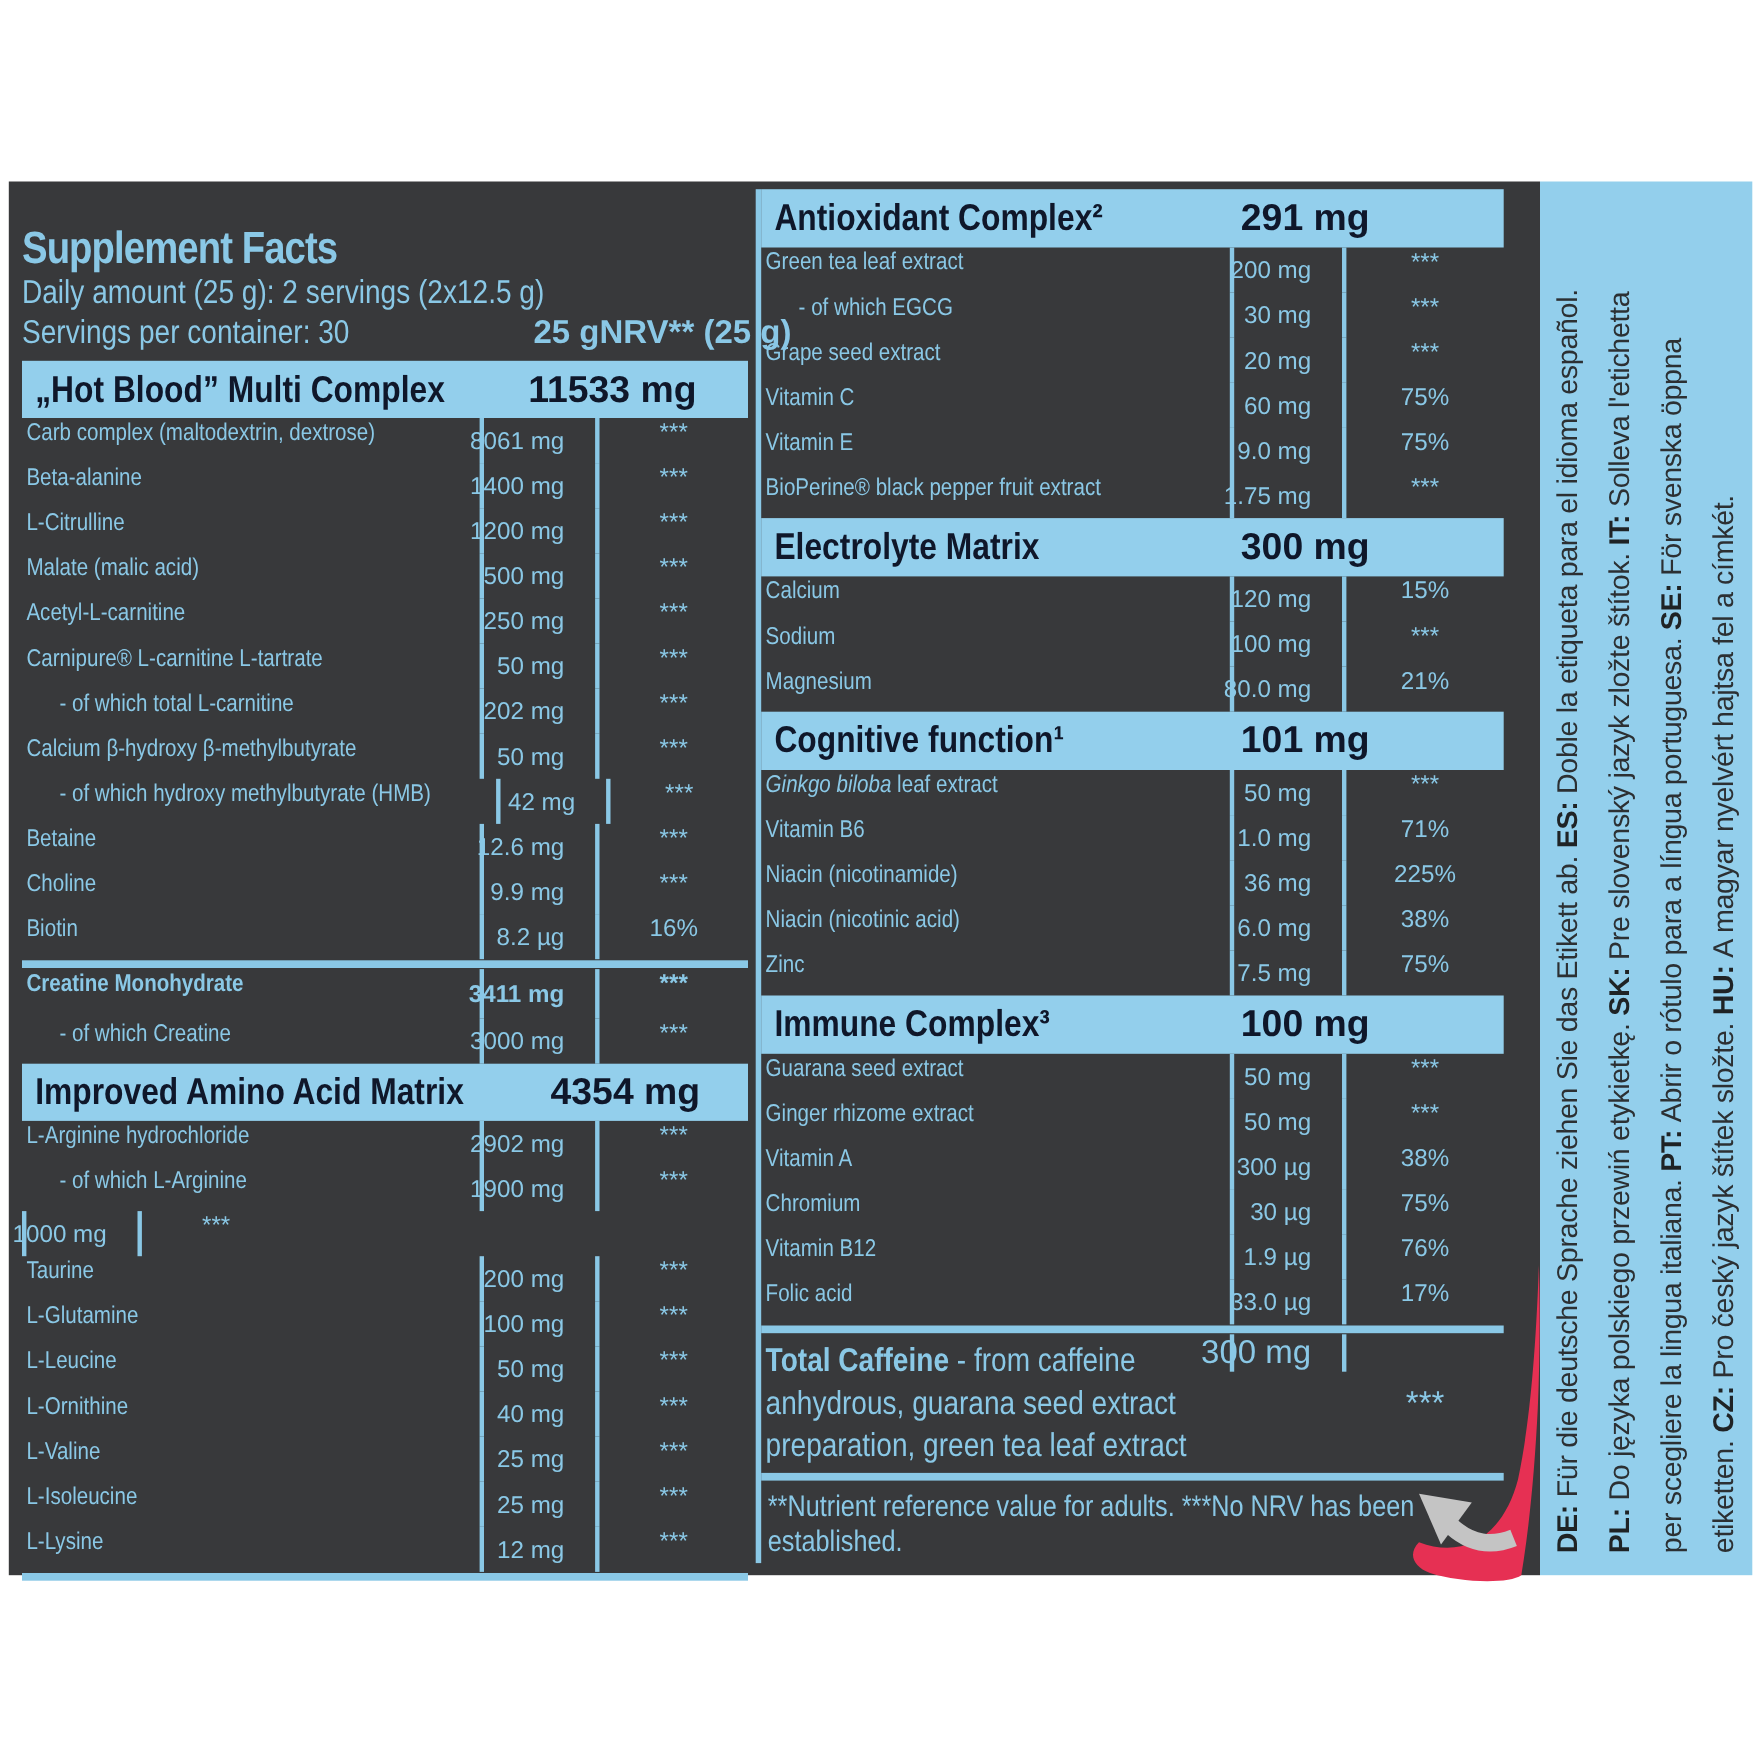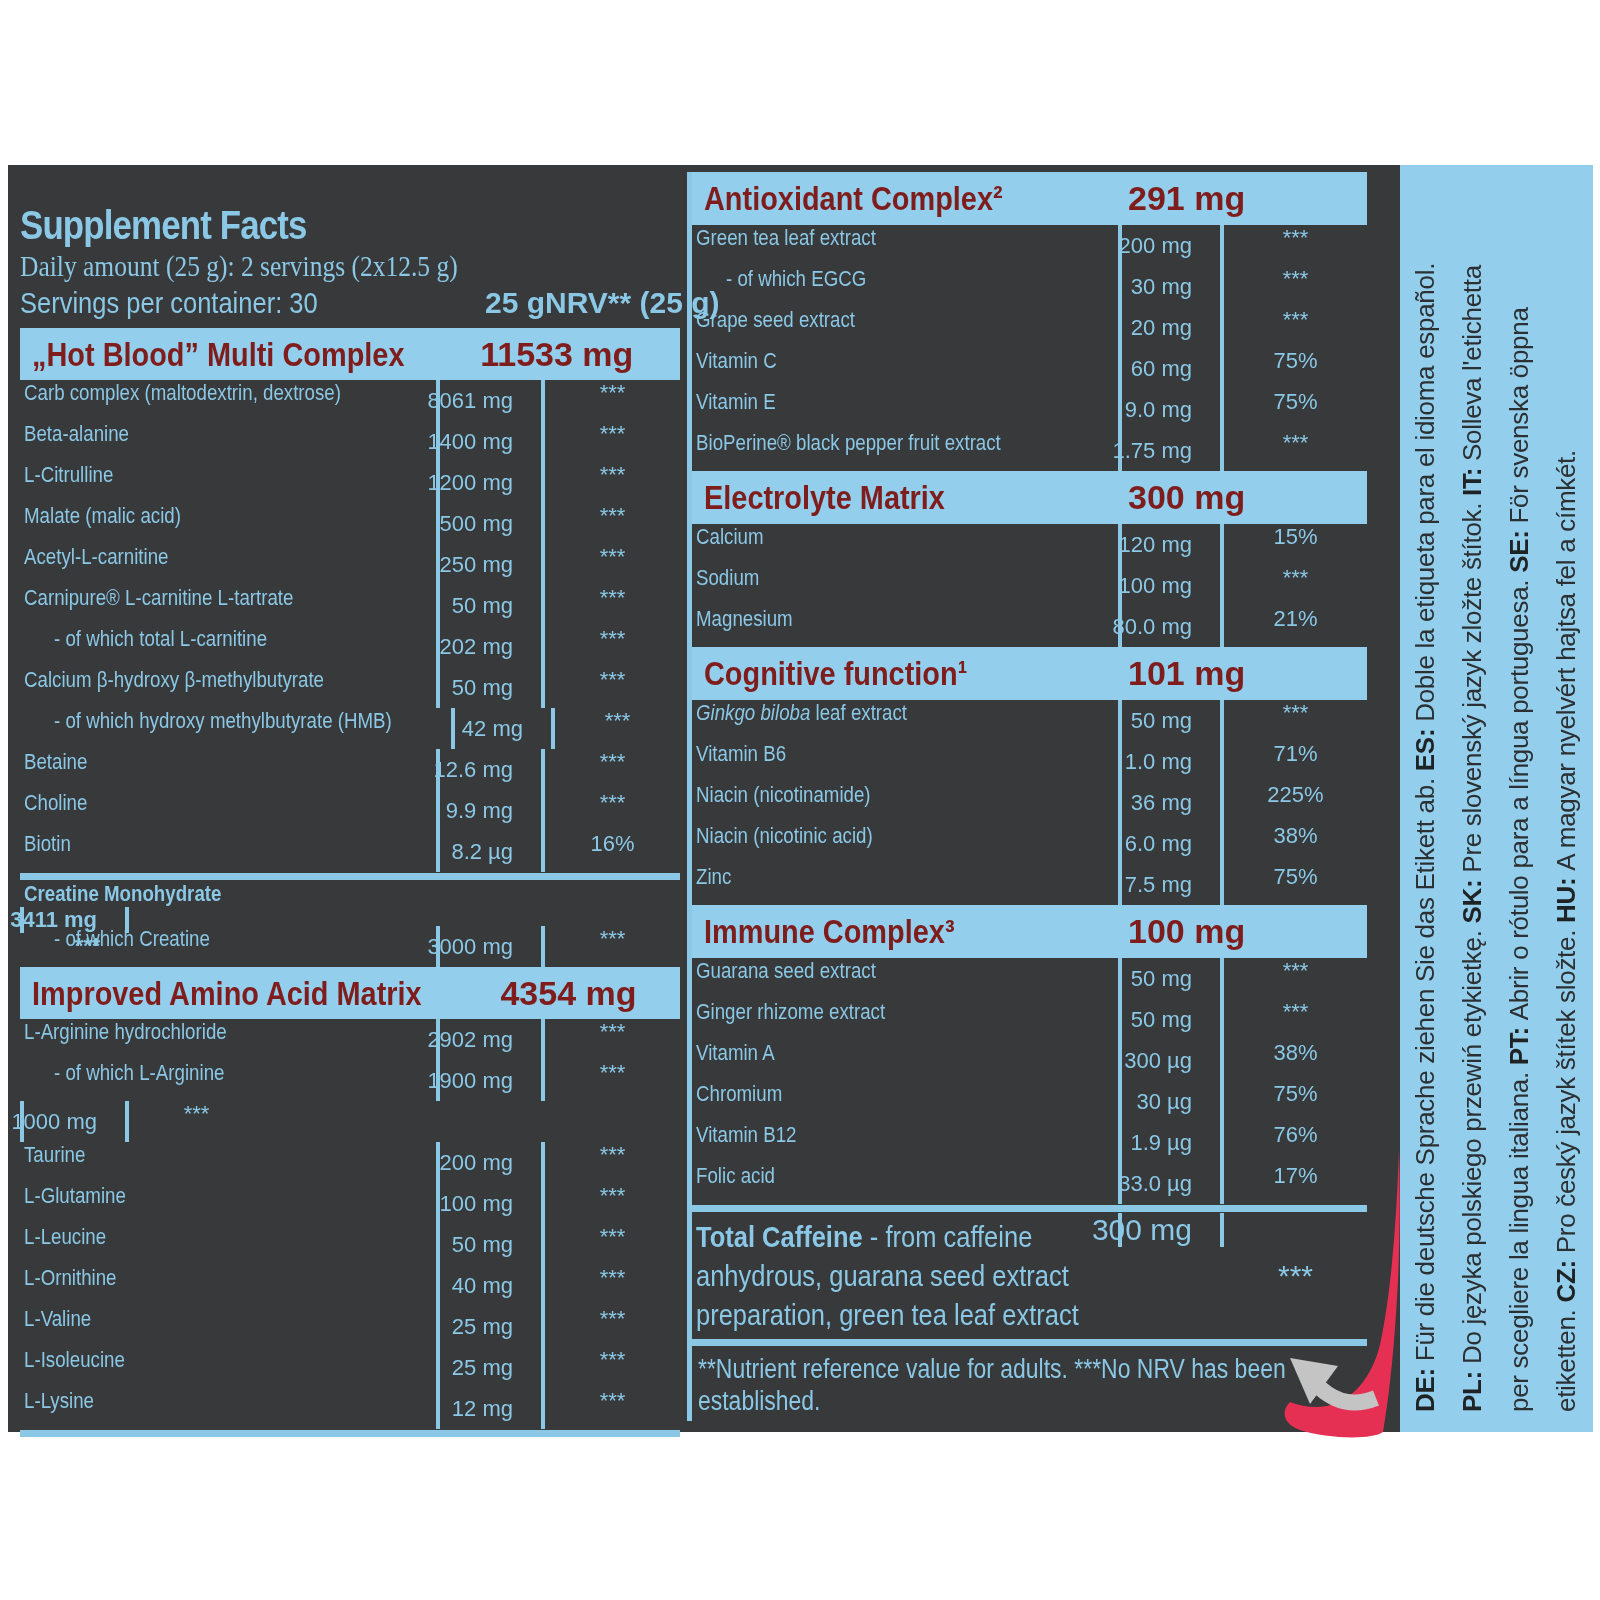--- a/index.html
+++ b/index.html
@@ -10,32 +10,32 @@
   .label-bg{position:absolute;left:8px;top:165px;width:1392px;height:1267px;background:#38393b;}
   .sidebar-bg{position:absolute;left:1400px;top:165px;width:193px;height:1267px;background:#93cfec;}
 
   
   .cond{display:inline-block;transform:scaleX(0.85);transform-origin:0 50%;white-space:nowrap;}
   .cond-block{white-space:normal;width:117%;}
 
   
   .left-table{position:absolute;left:20px;top:170px;width:660px;color:#8ac8e6;}
   .lt-title{font-size:41px;font-weight:bold;letter-spacing:-1px;line-height:46px;margin-top:32px;}
-  .lt-sub{font-size:30px;line-height:36px;font-family:Liberation Serif, serif;}
+  .lt-sub{font-size:30px;line-height:36px;}
   .lt-cols{display:flex;align-items:flex-end;font-size:30px;line-height:38px;margin-bottom:6px;}
   .lt-cols .servings{flex:1;}
   .col-amt{width:109px;text-align:right;font-weight:bold;white-space:nowrap;}
   .col-nrv{width:135px;text-align:center;font-weight:bold;white-space:nowrap;}
 
-  .band{display:flex;align-items:center;background:#93cfec;color:#7f1d1d;font-weight:bold;height:52px;font-size:34px;}
+  .band{display:flex;align-items:center;background:#93cfec;color:#0f172a;font-weight:bold;height:52px;font-size:34px;}
   .band .b-name{flex:1;padding-left:12px;overflow:visible;}
   .band .b-amount{width:234px;padding-left:10px;white-space:nowrap;}
 
   .row{display:flex;align-items:flex-start;height:41px;font-size:22px;}
-  .row.bold{font-weight:bold;height:45px;flex-direction:column;}
+  .row.bold{font-weight:bold;height:45px;}
   .c-name{flex:1;padding-left:4px;overflow:visible;}
   .c-name.indent{padding-left:34px;}
   .c-amount{width:109px;box-sizing:border-box;border-left:4px solid #8ac8e6;border-right:4px solid #8ac8e6;
             height:100%;display:flex;align-items:center;justify-content:flex-end;padding-right:28px;white-space:nowrap;}
   .c-nrv{width:135px;text-align:center;white-space:nowrap;}
   .rule{height:7px;background:#8ac8e6;margin:1px 0;}
 
   
   .right-table{position:absolute;left:687px;top:172px;width:675px;border-left:5px solid #8ac8e6;color:#8ac8e6;}
   .right-table .band{height:53px;}

